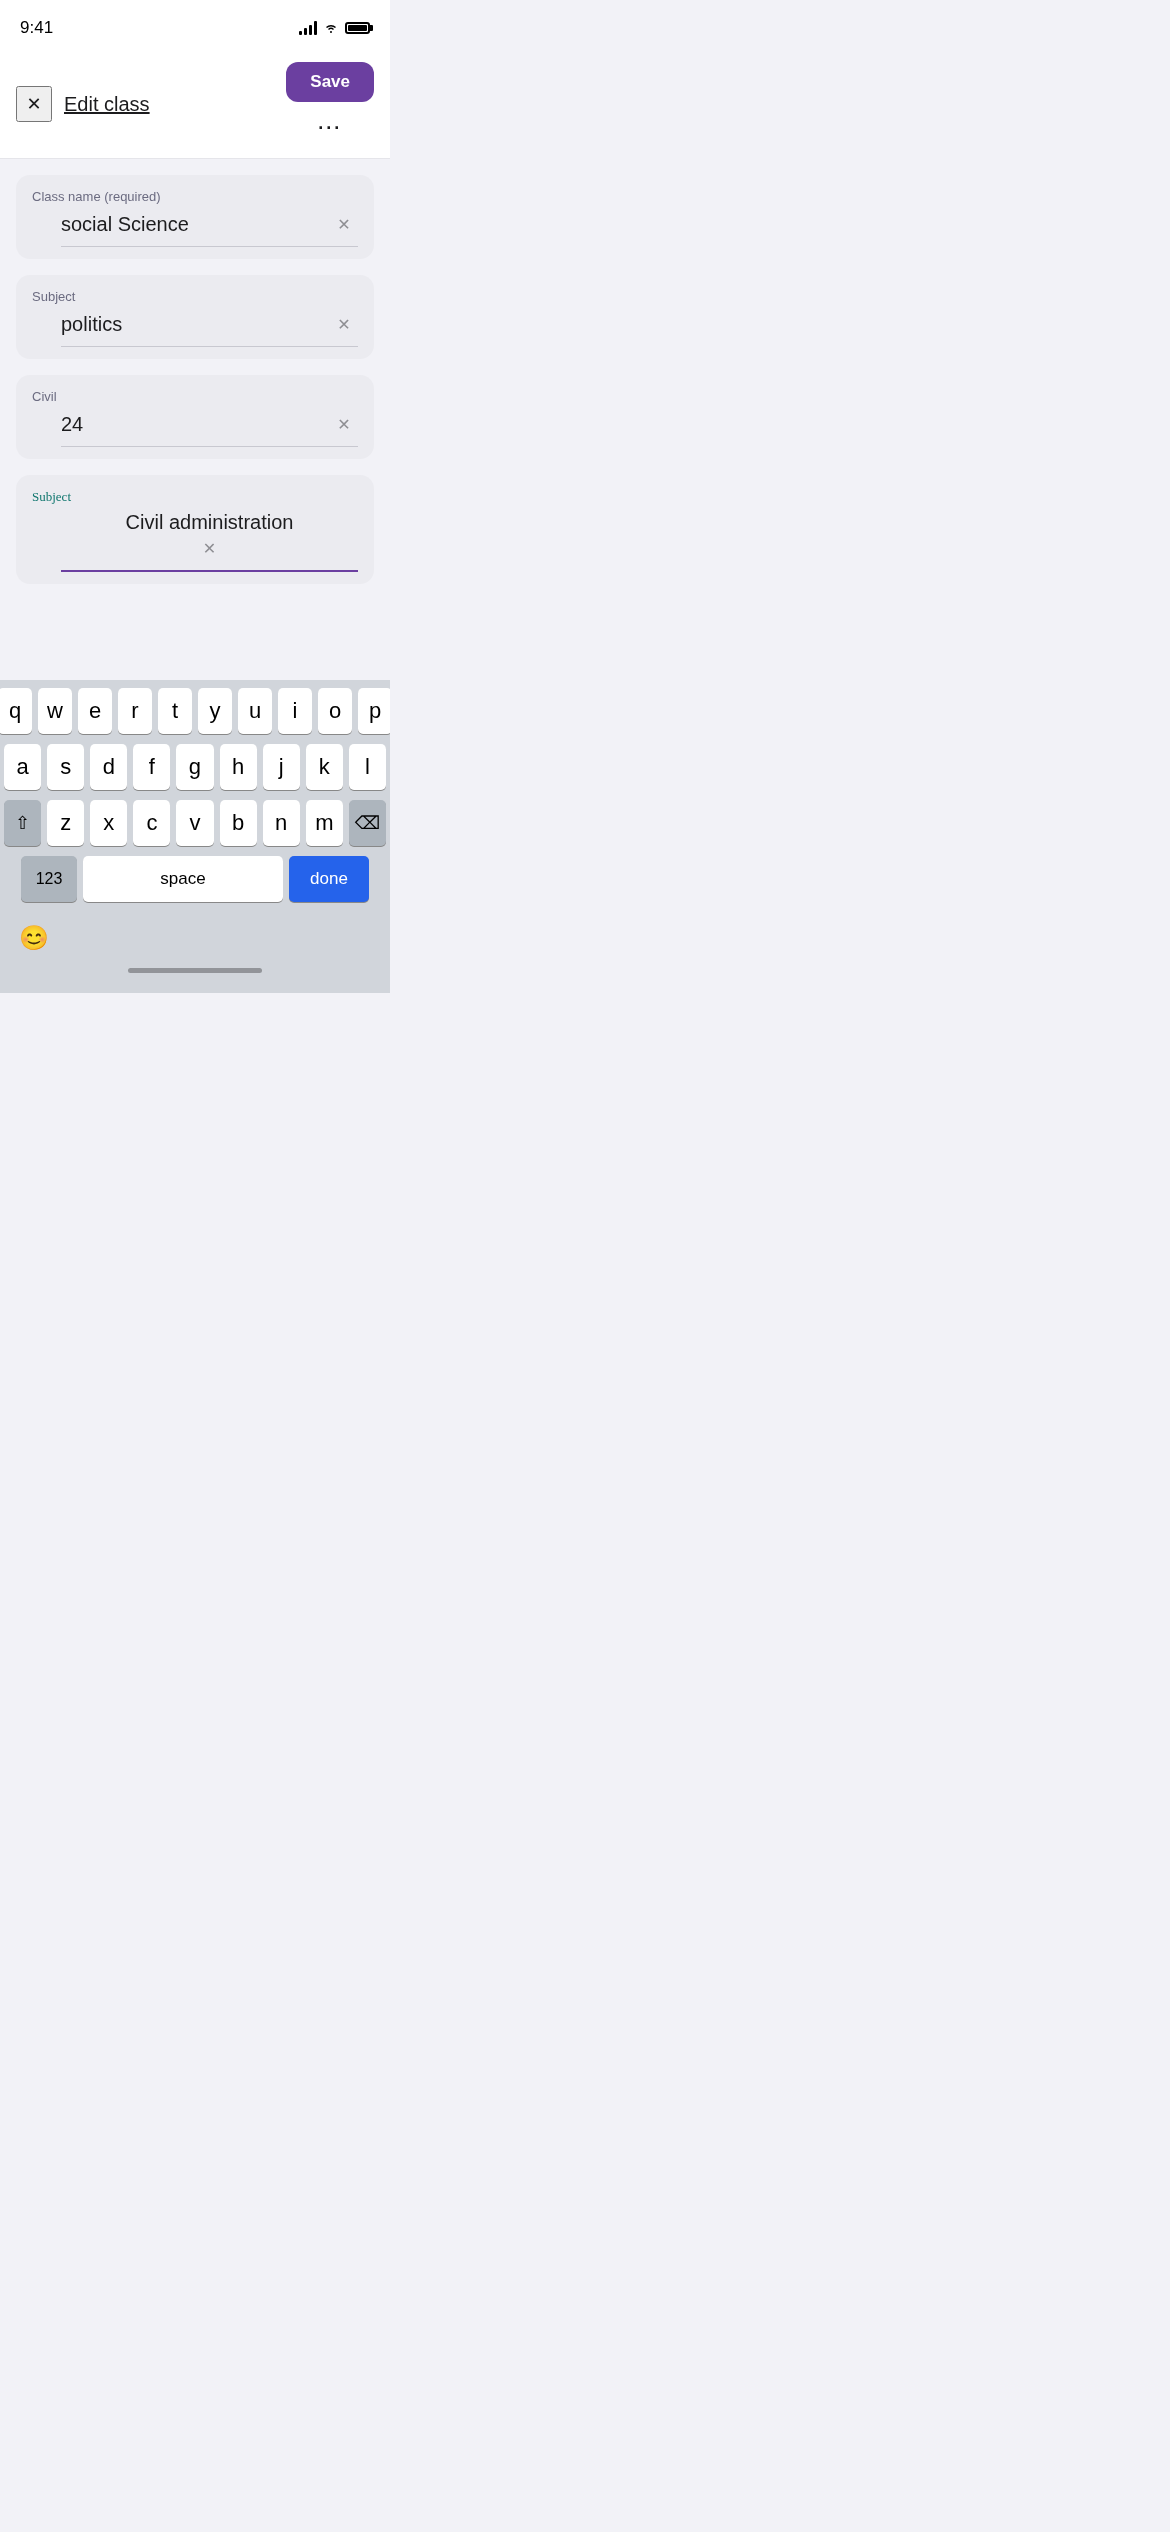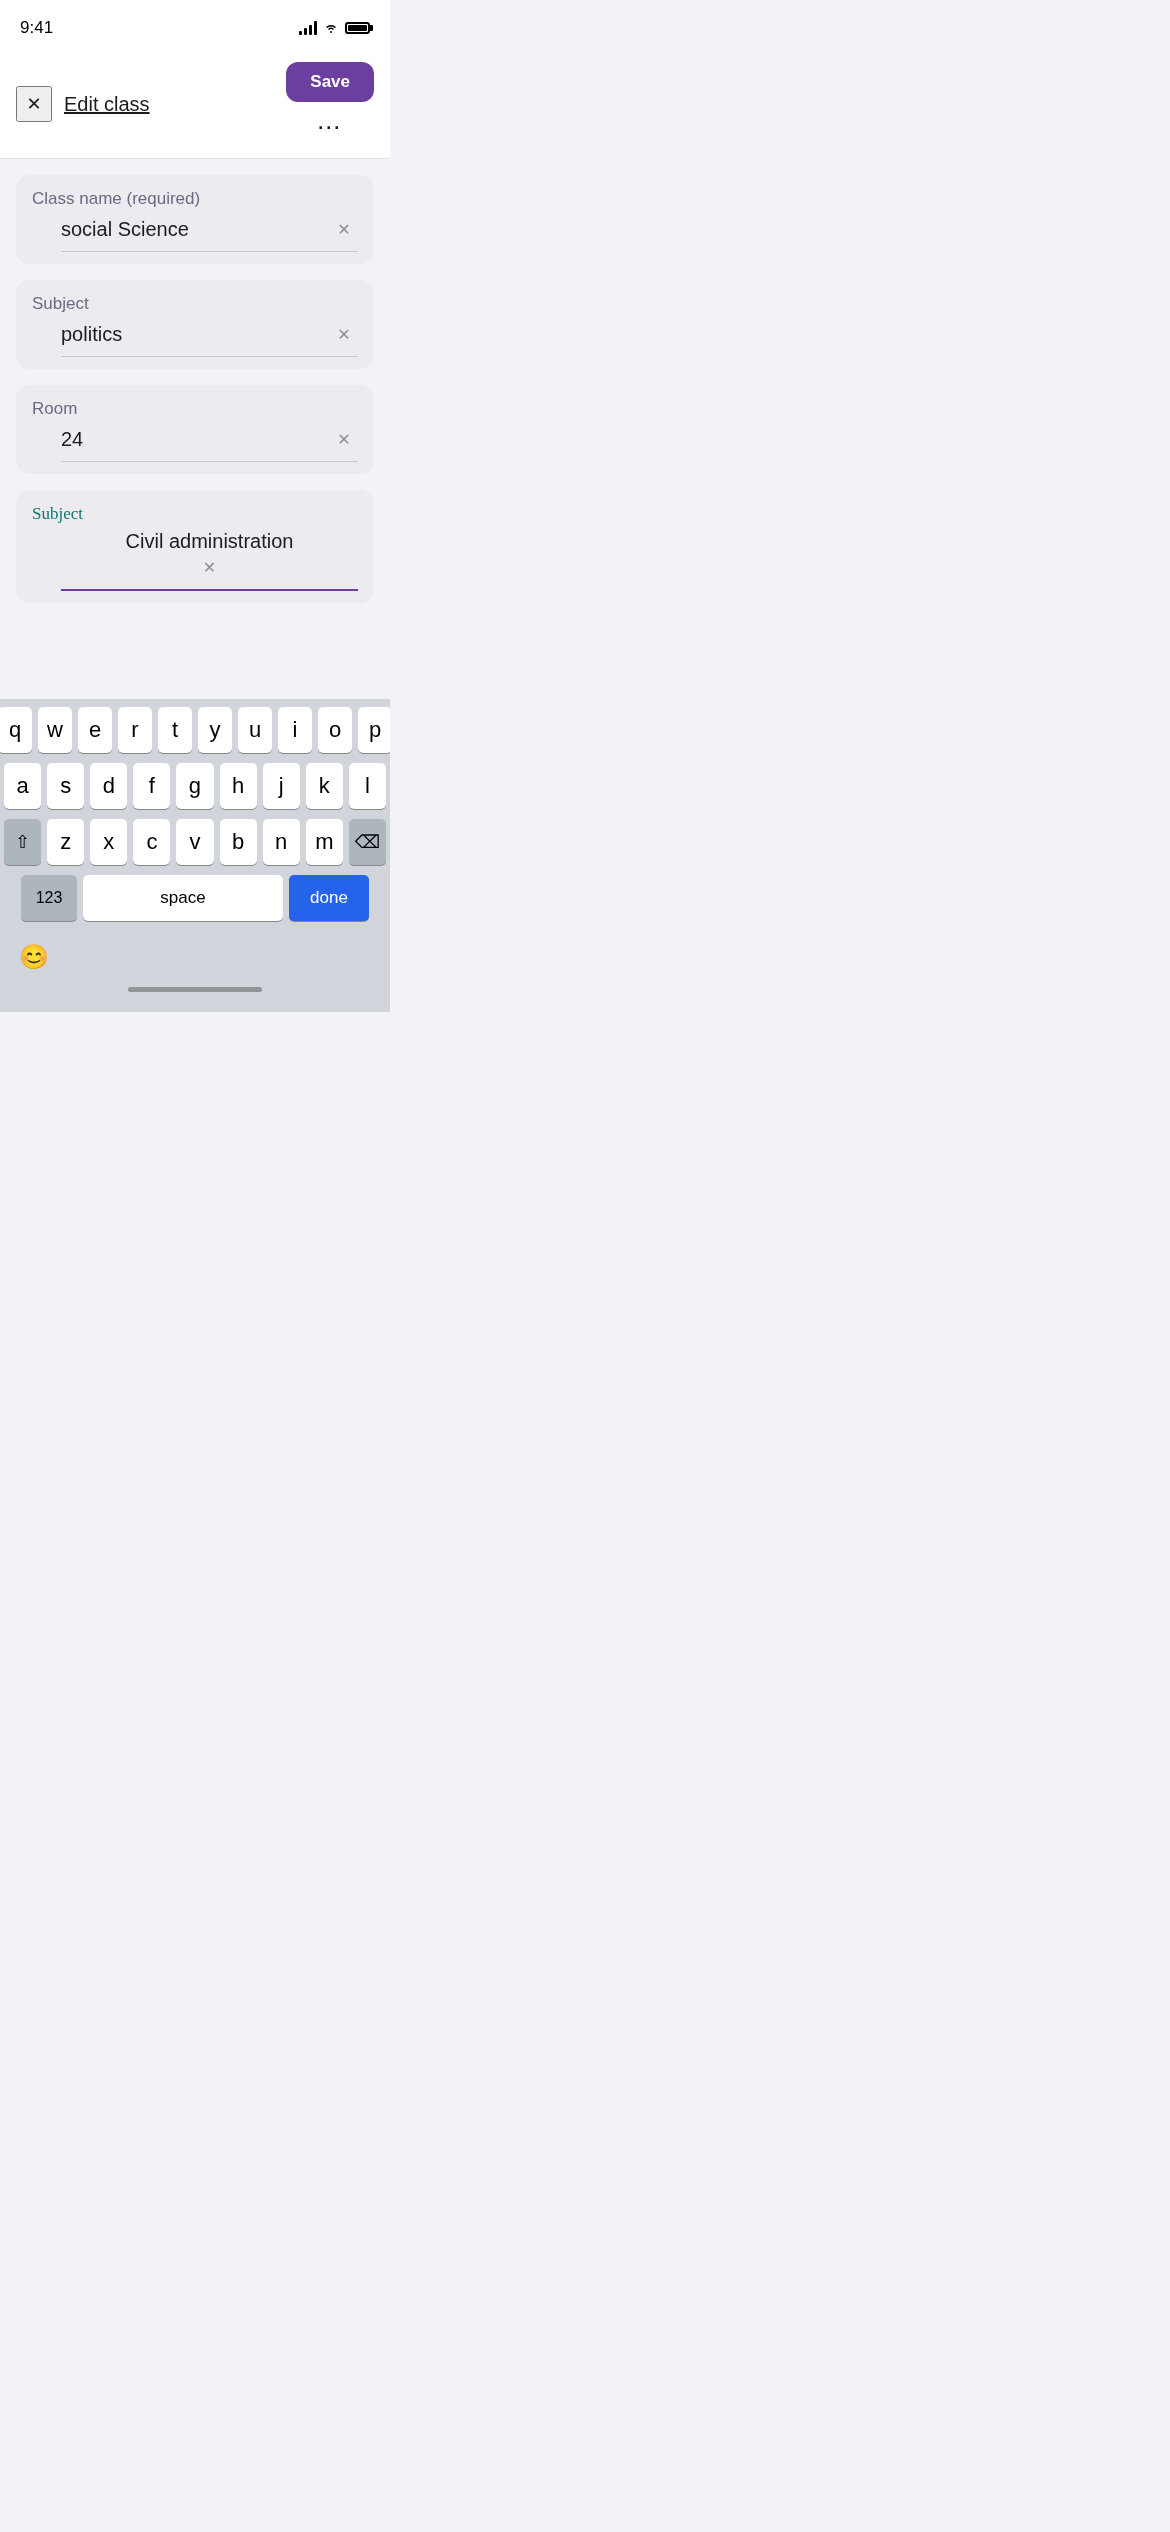--- a/index.html
+++ b/index.html
@@ -144,21 +144,21 @@
     }
 
     .form-field {
       background: #ebebf0;
       border-radius: 14px;
       padding: 14px 16px 12px 16px;
       margin-bottom: 16px;
       position: relative;
     }
     .field-label {
-      font-size: 17px;
+      font-size: 13px;
       color: #6b6b80;
       margin-bottom: 6px;
     }
     .field-label.active-label {
       color: #0f766e;
       font-family: Liberation Serif, serif;
     }
     .field-row {
       display: flex;
       align-items: center;
@@ -336,21 +336,21 @@
     <div class="field-label">Subject</div>
     <div class="field-row">
       <span class="field-value">politics</span>
       <div class="field-clear-btn">
         <span>✕</span>
       </div>
     </div>
   </div>
 
   <div class="form-field">
-    <div class="field-label">Room</div>
+    <div class="field-label">Civil</div>
     <div class="field-row">
       <span class="field-value">24</span>
       <div class="field-clear-btn">
         <span>✕</span>
       </div>
     </div>
   </div>
 
   <div class="form-field">
     <div class="field-label active-label">Subject</div>

